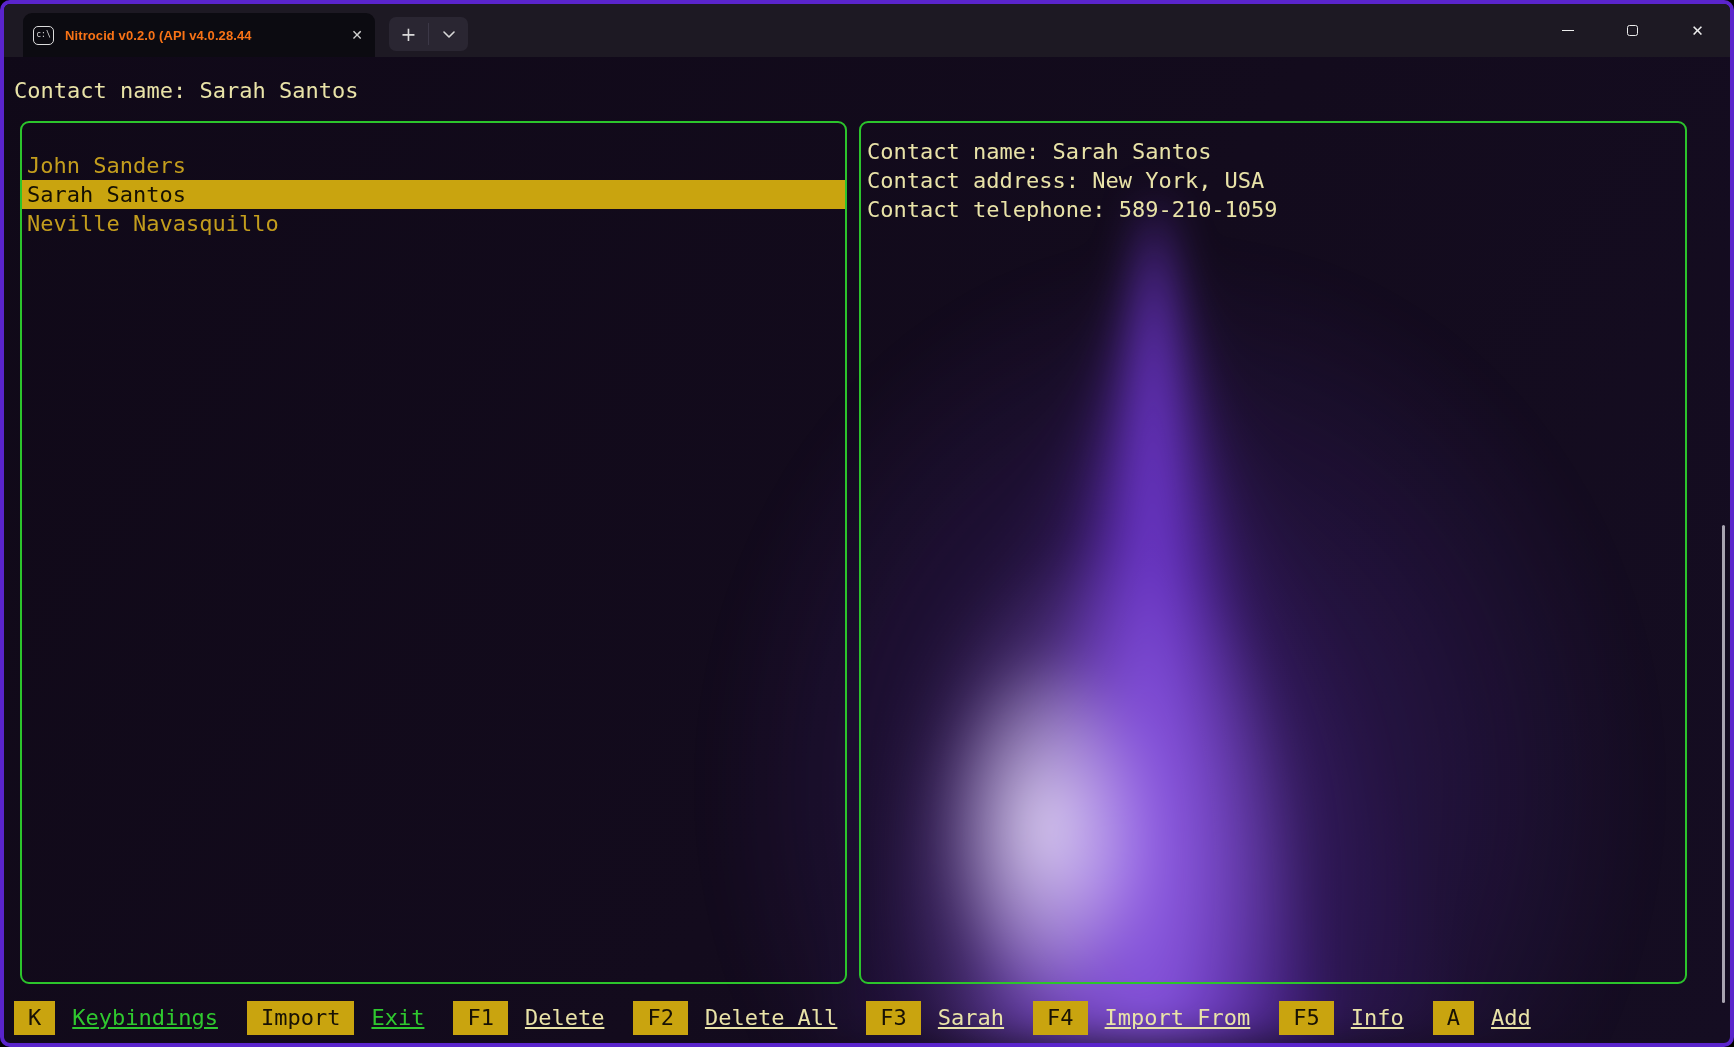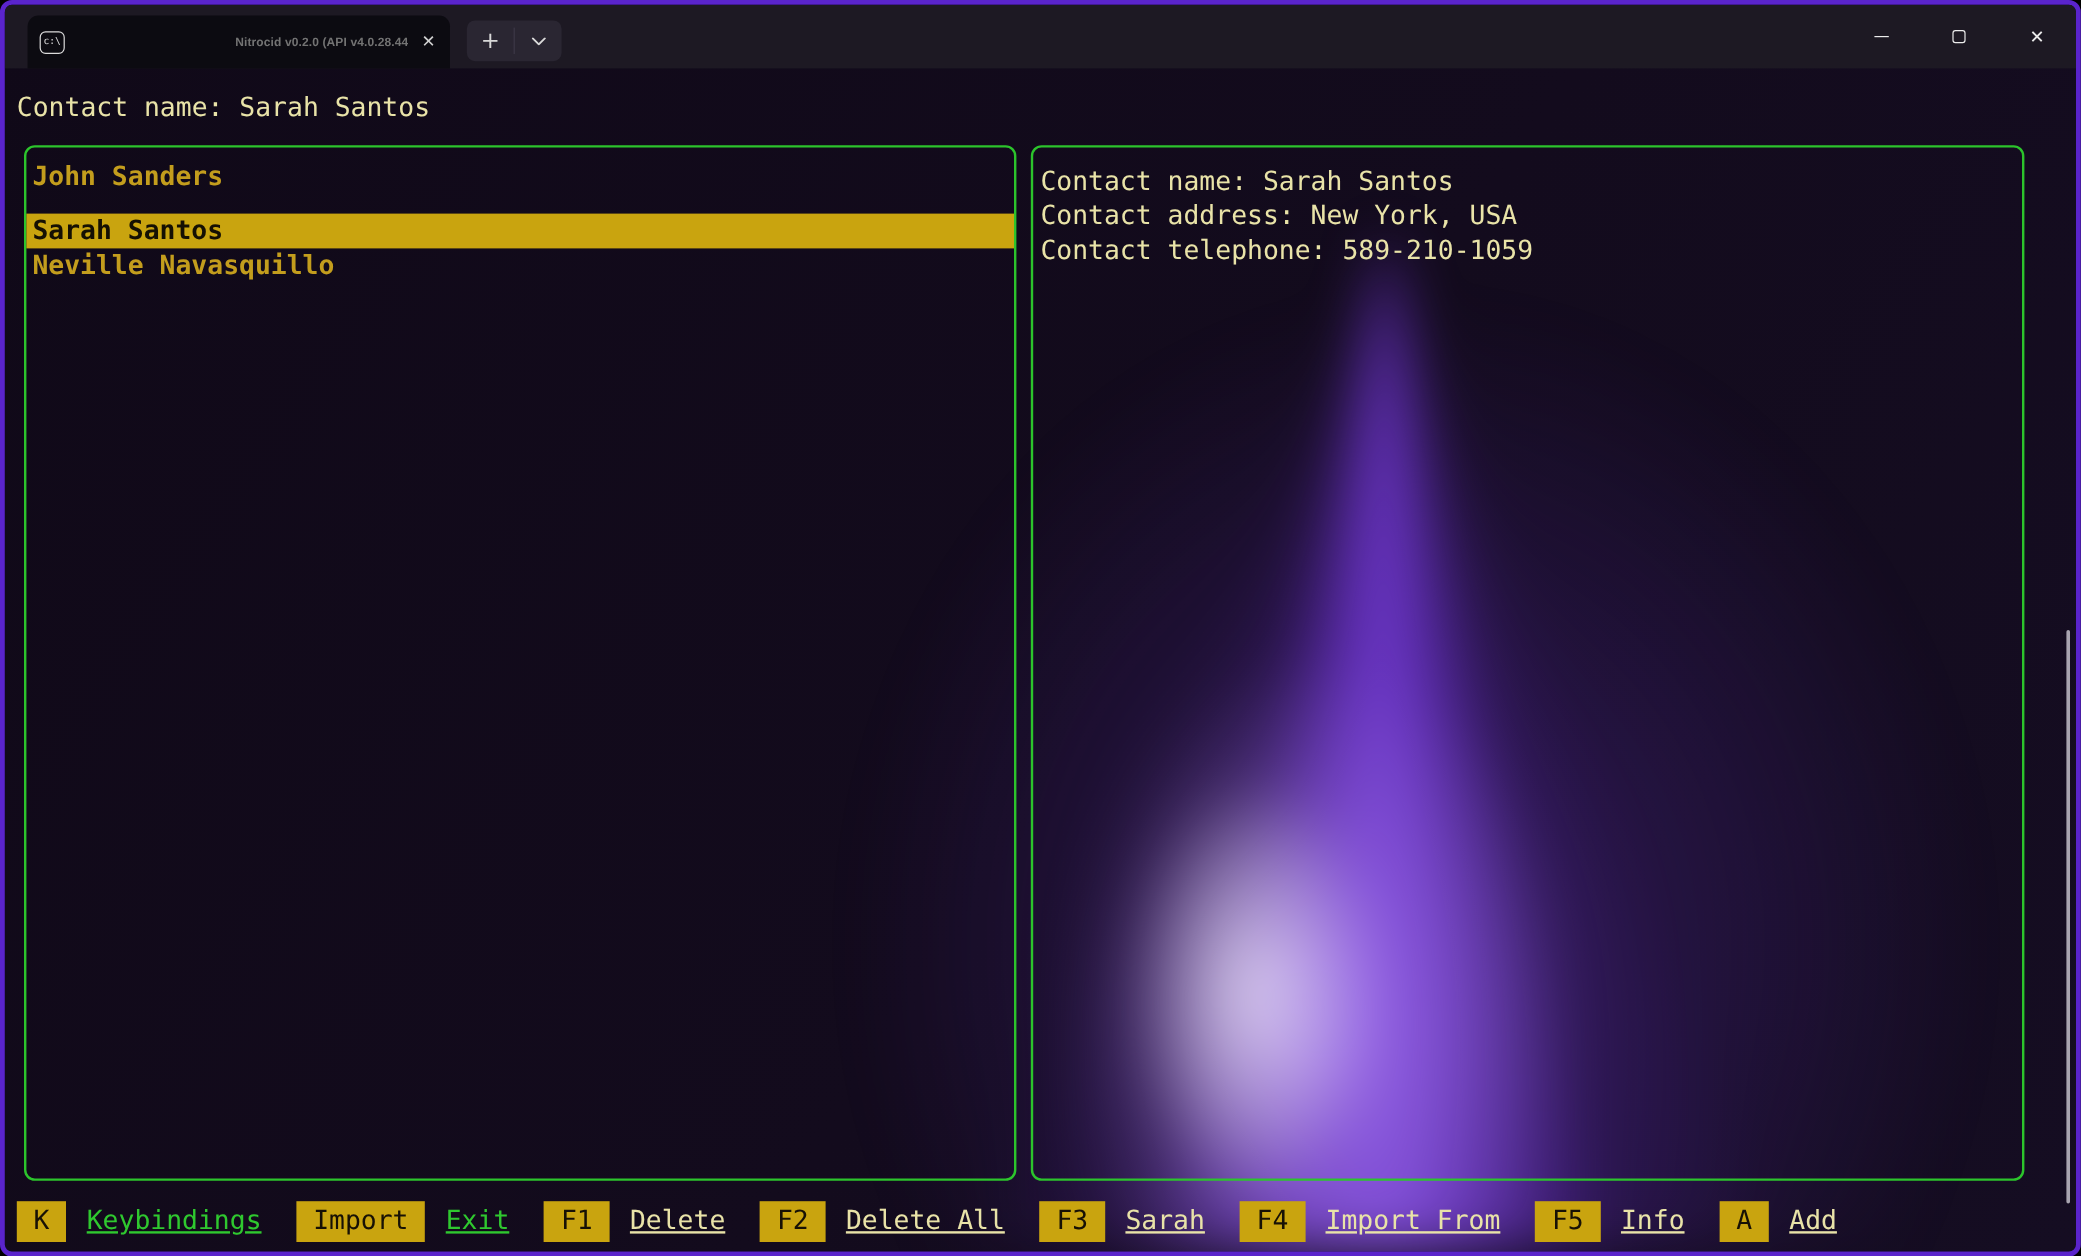--- a/index.html
+++ b/index.html
@@ -35,21 +35,21 @@
   }
   .tab-icon{
     width:21px;height:19px;flex:0 0 auto;
     border:1.6px solid #dcdcdc;border-radius:5px;
     color:#dcdcdc;font-size:8px;line-height:16px;text-align:center;
     font-family:"DejaVu Sans Mono",monospace;
   }
   .tab-title{
     flex:1;min-width:0;overflow:hidden;white-space:nowrap;
     font-family:"Liberation Sans","DejaVu Sans",sans-serif;
-    font-size:10px;font-weight:700;color:#737373;letter-spacing:.1px;text-align:right;
+    font-size:13px;font-weight:700;color:#f97316;letter-spacing:.1px;
   }
   .tab-close{
     flex:0 0 auto;color:#d2d2d2;font-size:14px;line-height:14px;
     font-family:"DejaVu Sans",sans-serif;cursor:pointer;
   }
   .tab-actions{
     margin:0 0 6px 14px;height:34px;background:#2a2632;border-radius:7px;
     display:flex;align-items:stretch;overflow:hidden;
   }
   .ta-btn{display:flex;align-items:center;justify-content:center;width:39px;color:#d8d8d8;cursor:pointer;}
@@ -85,26 +85,26 @@
     font-size:22px;line-height:29px;color:var(--khaki);white-space:pre;
   }
 
   .panel{
     position:absolute;top:64px;bottom:59px;
     border:2px solid var(--border-green);border-radius:9px;
   }
   .panel-left{left:16px;width:827px;}
   .panel-right{left:855px;width:828px;}
 
-  .list{padding-top:10px;font-weight:bold;}
+  .list{padding-top:28px;}
   .row{
     height:29px;line-height:29px;padding-left:5px;
     font-size:22px;color:var(--list-gold);white-space:pre;cursor:pointer;
   }
-  .row.selected{background:var(--gold);color:#151003;margin-top:16px;}
+  .row.selected{background:var(--gold);color:#151003;}
 
   .details{padding:14px 4px 0 6px;}
   .dline{height:29px;line-height:29px;font-size:22px;color:var(--khaki);white-space:pre;}
 
   .statusbar{
     position:absolute;left:10px;bottom:8px;height:34px;
     display:flex;align-items:center;gap:29px;font-size:22px;white-space:pre;
   }
   .kb{display:flex;align-items:center;gap:17px;}
   .chip{

